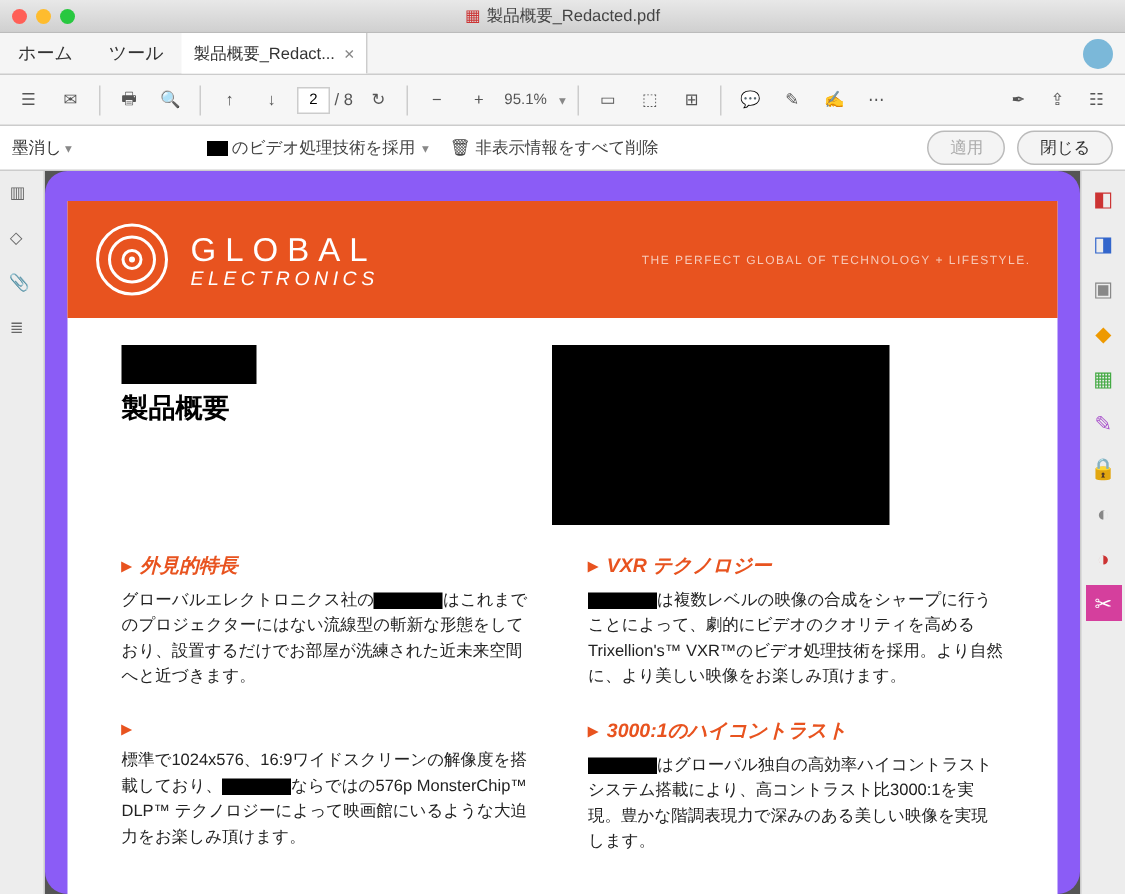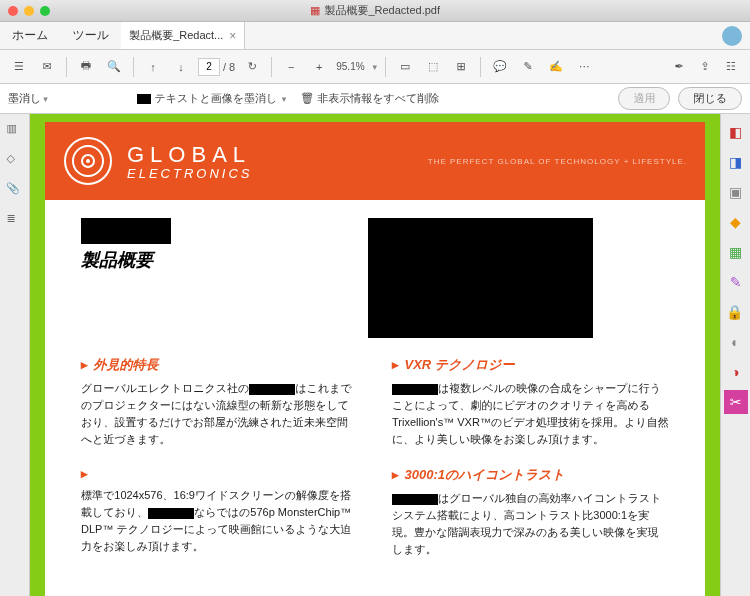--- a/index.html
+++ b/index.html
@@ -26,31 +26,31 @@
 .centergroup{ margin:0 auto; display:flex; gap:14px; align-items:center; color:#444;}
 .centergroup .mark{ width:14px; height:10px; background:#000; display:inline-block; margin-right:3px; vertical-align:middle;}
 .rightbtns{ margin-left:auto; display:flex; gap:8px;}
 .pillbtn{ border:1px solid #bbb; border-radius:12px; padding:3px 14px; font-size:11px; background:#f4f4f4; cursor:pointer;}
 .workspace{ position:relative; height:482px; background:#555; display:flex;}
 .leftrail{ width:30px; background:#ededed; border-right:1px solid #ccc; display:flex; flex-direction:column; align-items:center; padding-top:8px; gap:14px;}
 .leftrail .ri{ width:16px; height:16px; color:#666; cursor:pointer;}
 .rightrail{ width:30px; background:#ededed; border-left:1px solid #ccc; display:flex; flex-direction:column; align-items:center; padding-top:6px; gap:6px;}
 .rightrail .rr{ width:24px; height:24px; display:flex; align-items:center; justify-content:center; cursor:pointer; font-size:14px;}
 .rr.active{ background:#d53f9d; color:#fff;}
-.docscroll{ flex:1; overflow:auto; background:#84cc16; padding:8px 10px;}
+.docscroll{ flex:1; overflow:auto; background:#8b5cf6; padding:20px 10px;border-radius:15px;}
 .page{ width:660px; background:#fff; margin:0 auto; min-height:560px; }
 .banner{ background:#e8531f; height:78px; display:flex; align-items:center; padding:0 18px; gap:14px;}
 .logo-circle{ width:50px; height:50px; position:relative;}
 .logo-circle svg{width:100%;height:100%;}
 .brand{ color:#fff; }
 .brand .l1{ font-size:22px; letter-spacing:6px; font-weight:300;}
 .brand .l2{ font-size:13px; letter-spacing:3px; margin-top:-2px; font-style:italic; font-weight:300;}
 .tagline{ margin-left:auto; color:#f7c9b8; font-size:8px; letter-spacing:1px;}
 .content{ padding:18px 36px;}
-.toprow{ display:flex; gap:30px; margin-bottom:18px;font-style:italic;}
+.toprow{ display:flex; gap:30px; margin-bottom:18px;}
 .leftcol{ width:46%;}
 .rightcol{ width:54%;}
 .redbox{ background:#000;}
 .r1{ width:90px; height:26px; margin-bottom:4px;}
 .r2{ width:225px; height:120px;}
 .title-jp{ font-size:18px; font-weight:bold; color:#000;}
 .cols{ display:flex; gap:34px;}
 .col{ width:48%;}
 .sect-h{ color:#e8531f; font-style:italic; font-weight:bold; font-size:13px; margin-bottom:6px; display:flex; gap:6px; align-items:baseline;}
 .sect-h .chev{ color:#e8531f; font-style:normal; font-weight:bold;}
@@ -115,21 +115,21 @@
     <div class="tbtn">✒</div>
     <div class="tbtn">⇪</div>
     <div class="tbtn">☷</div>
   </div>
 </div>
 
 <div class="redactbar">
   <span class="redactlabel">墨消し</span>
     <span class="dd">▾</span>
   <div class="centergroup">
-    <span><span class="mark"></span><span>テキストと画像を墨消し</span><span class="dd"> ▾</span></span>
+    <span><span class="mark"></span><span>のビデオ処理技術を採用</span><span class="dd"> ▾</span></span>
     <span>🗑 <span>非表示情報をすべて削除</span></span>
   </div>
   <div class="rightbtns">
     <div class="pillbtn" style="color:#aaa">適用</div>
     <div class="pillbtn">閉じる</div>
   </div>
 </div>
 
 <div class="workspace">
   <div class="leftrail">

